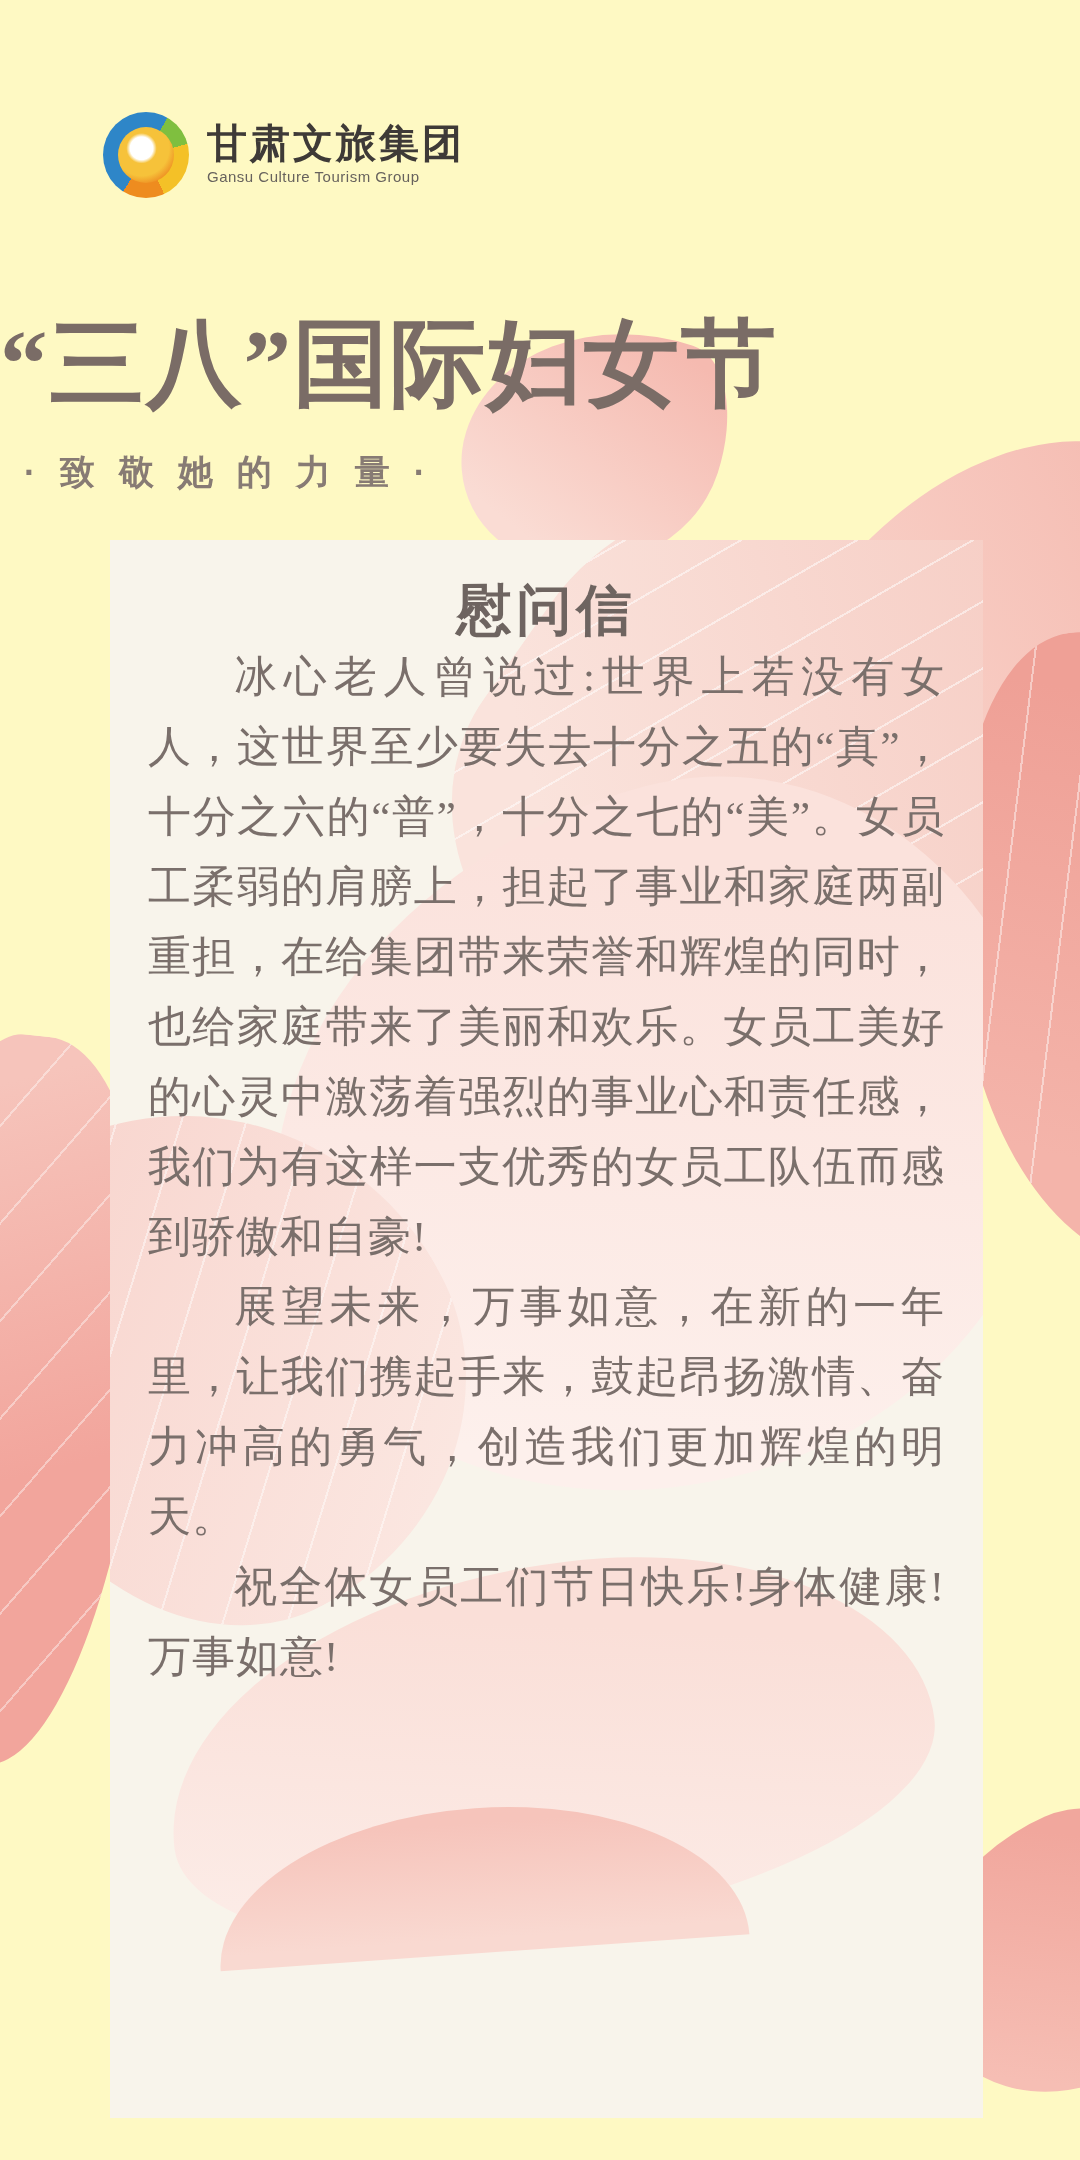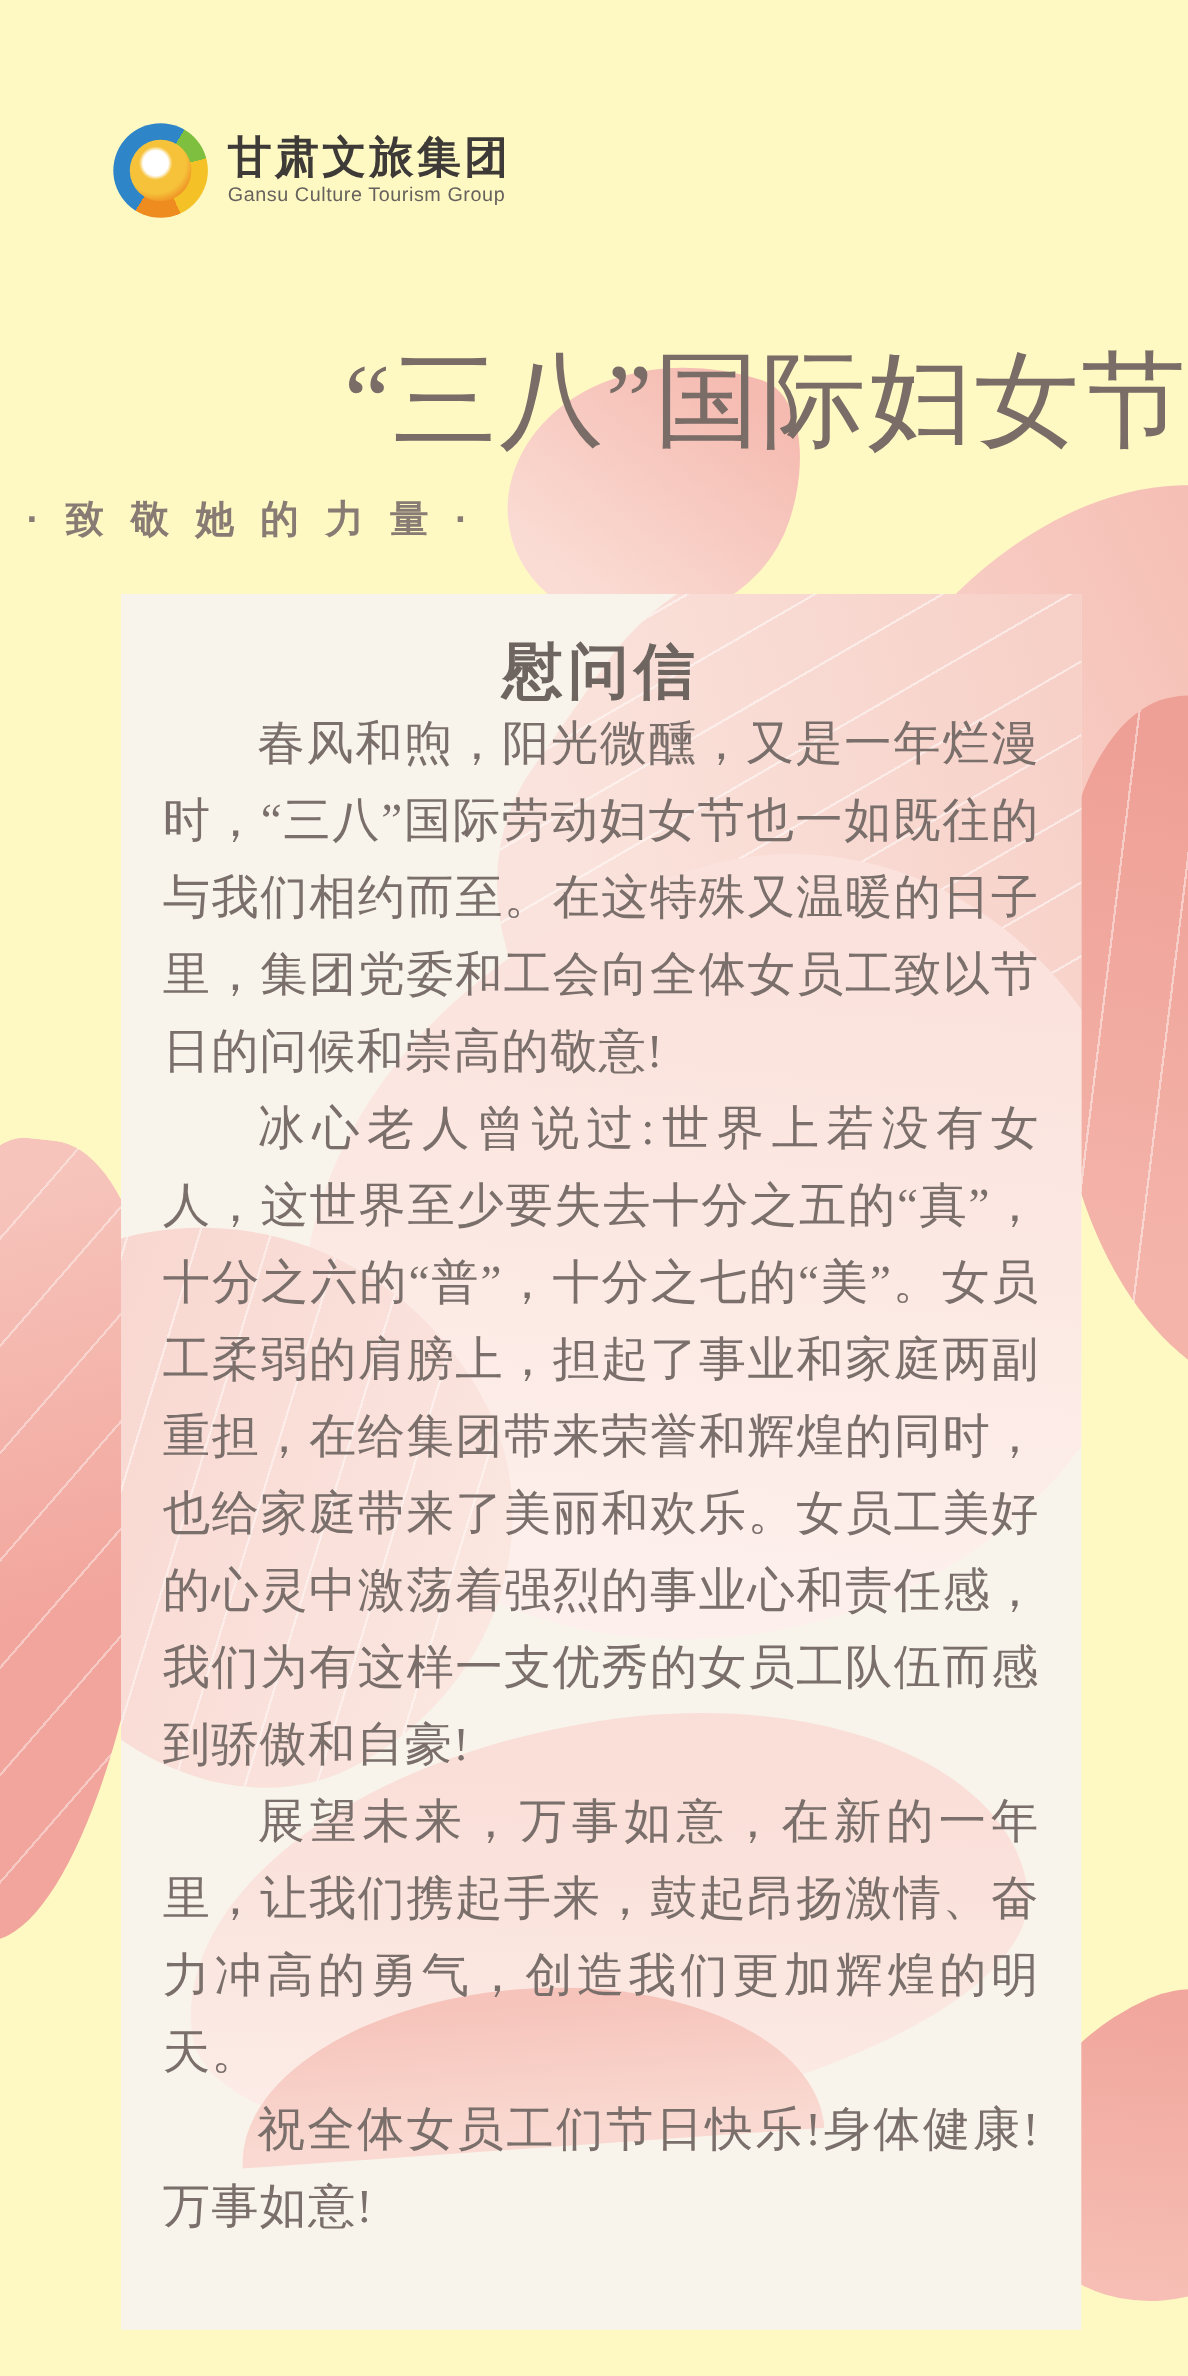--- a/index.html
+++ b/index.html
@@ -30,24 +30,24 @@
     background:linear-gradient(210deg,#f1a79d 20%,#f6beb4 85%);
     border-radius:60% 40% 55% 45%/55% 60% 40% 45%;transform:rotate(-24deg);}
   
   .logo-row{position:absolute;left:103px;top:112px;display:flex;align-items:center;}
   .logo-mark{width:86px;height:86px;border-radius:50%;position:relative;flex:0 0 auto;
     background:conic-gradient(from -50deg,#2e86c8 0deg 80deg,#7fbf3f 80deg 125deg,#f4c127 125deg 205deg,#ee8c1f 205deg 262deg,#2e86c8 262deg 360deg);}
   .logo-mark::after{content:"";position:absolute;inset:15px;border-radius:50%;
     background:radial-gradient(circle at 42% 38%,#ffffff 0 24%,#f6c23a 32% 58%,#ee8d22 78%);}
   .logo-text{margin-left:18px;font-family:"Liberation Sans","DejaVu Sans",sans-serif;}
   .logo-cn{font-size:40px;font-weight:700;color:#3e3a37;letter-spacing:3px;line-height:44px;}
-  .logo-en{font-size:18px;color:#67625d;letter-spacing:.5px;line-height:24px;}
+  .logo-en{font-size:15px;color:#67625d;letter-spacing:.5px;line-height:24px;}
   
-  .hero-title{position:absolute;left:0;top:308px;width:100%;text-align:right;
-    font-size:95px;font-weight:400;color:#7a6c66;letter-spacing:2px;line-height:112px;}
+  .hero-title{position:absolute;left:0;top:308px;width:100%;text-align:left;
+    font-size:95px;font-weight:700;color:#7a6c66;letter-spacing:2px;line-height:112px;}
   .hero-subtitle{position:absolute;left:0;top:449px;width:100%;
     font-family:"Liberation Sans","DejaVu Sans",sans-serif;
     font-size:35px;font-weight:700;color:#877b74;letter-spacing:24px;text-indent:24px;}
   
   .card{position:absolute;left:110px;top:540px;width:873px;height:1578px;
     background:#f8f4eb;overflow:hidden;}
   .petal-i1{right:-140px;top:-70px;width:630px;height:630px;
     background:
       repeating-linear-gradient(115deg,rgba(255,255,255,0) 0 56px,rgba(255,255,255,.5) 56px 58px),
       linear-gradient(220deg,#f6ccc3 15%,#fae3dc 80%);
@@ -98,21 +98,20 @@
   <div class="card">
     <div class="petal petal-i1"></div>
     <div class="petal petal-i2"></div>
     <div class="petal petal-i3"></div>
     <div class="petal petal-i4"></div>
     <div class="petal petal-i5"></div>
 
     <div class="card-content">
       <div class="letter-heading">慰问信</div>
       <div class="letter-body">
-        <p>春风和煦，阳光微醺，又是一年烂漫时，“三八”国际劳动妇女节也一如既往的与我们相约而至。在这特殊又温暖的日子里，集团党委和工会向全体女员工致以节日的问候和崇高的敬意!</p>
         <p>冰心老人曾说过:世界上若没有女人，这世界至少要失去十分之五的“真”，十分之六的“普”，十分之七的“美”。女员工柔弱的肩膀上，担起了事业和家庭两副重担，在给集团带来荣誉和辉煌的同时，也给家庭带来了美丽和欢乐。女员工美好的心灵中激荡着强烈的事业心和责任感，我们为有这样一支优秀的女员工队伍而感到骄傲和自豪!</p>
         <p>展望未来，万事如意，在新的一年里，让我们携起手来，鼓起昂扬激情、奋力冲高的勇气，创造我们更加辉煌的明天。</p>
         <p>祝全体女员工们节日快乐!身体健康!万事如意!</p>
       </div>
 
     </div>
   </div>
 
 </div>
 

